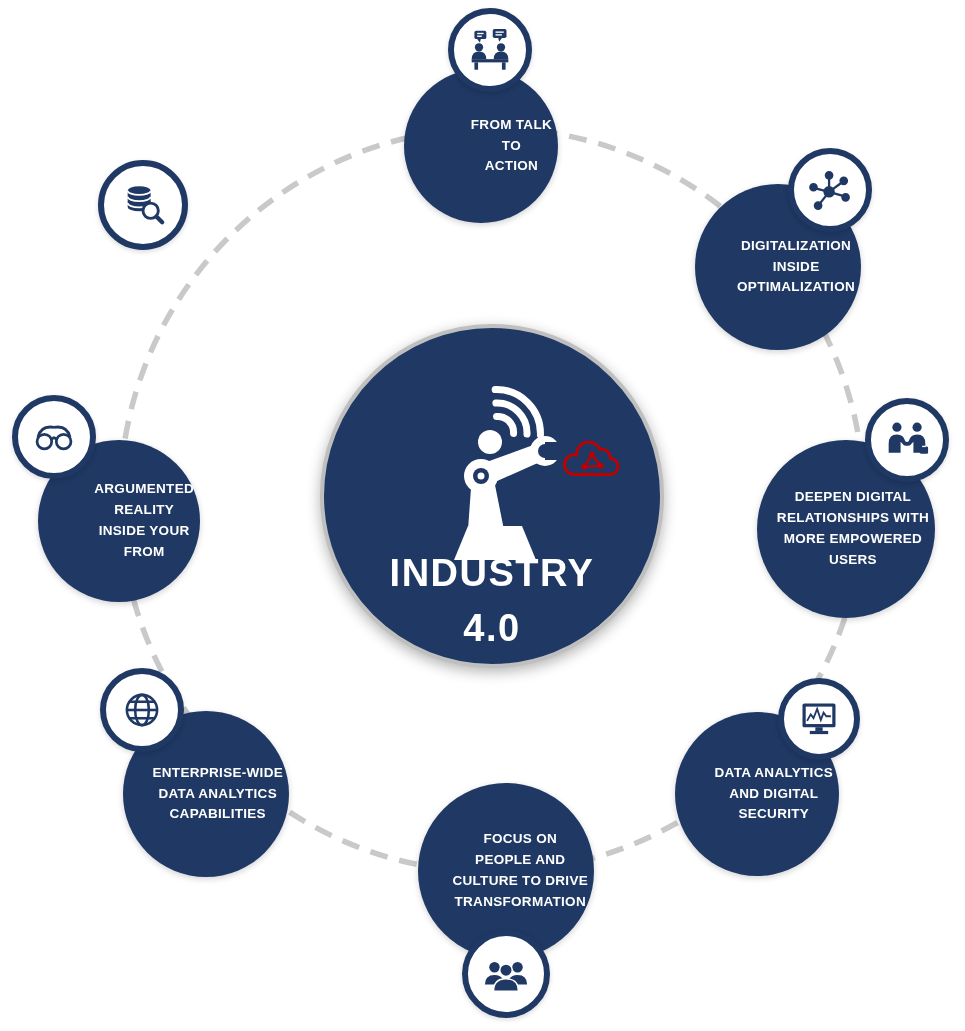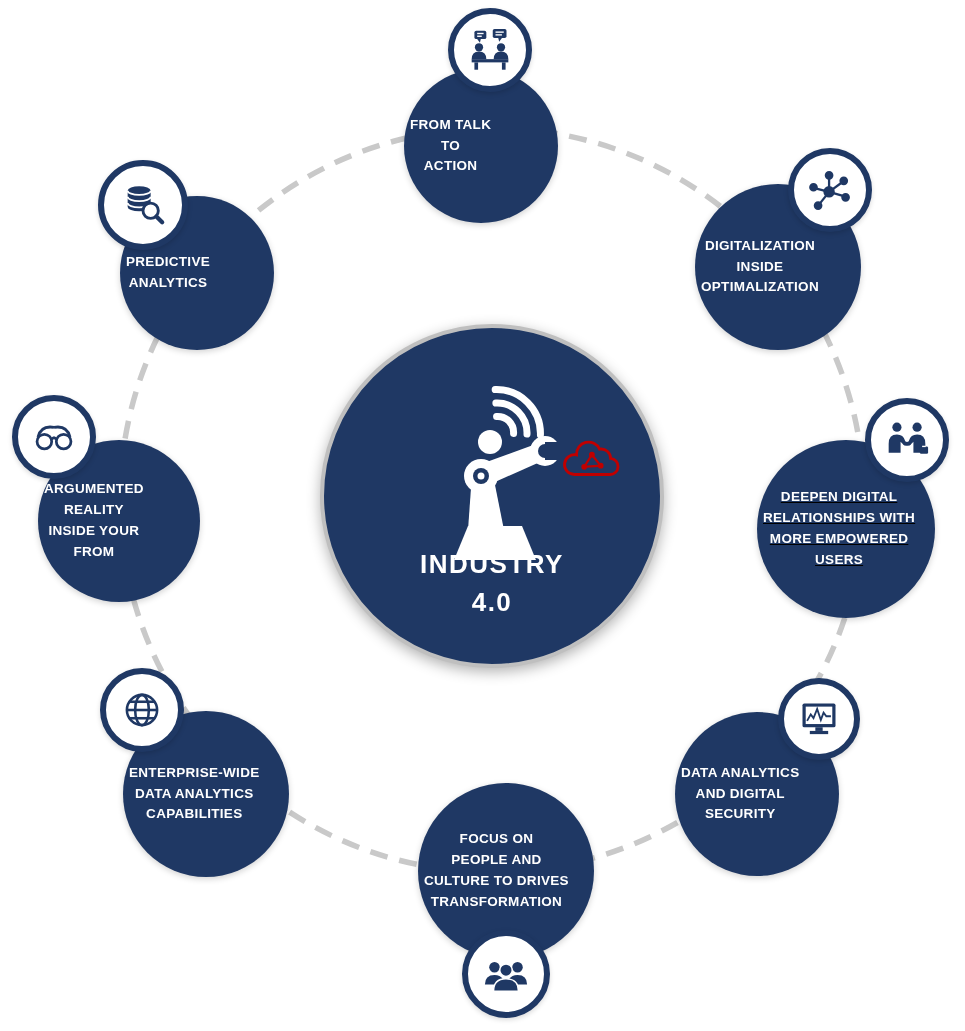--- a/index.html
+++ b/index.html
@@ -8,21 +8,21 @@
     --red:#C00000;
   }
   html,body{margin:0;padding:0;background:#fff;}
   .stage{
     position:relative;width:965px;height:1031px;background:#fff;overflow:hidden;
     font-family:"Liberation Sans",sans-serif;
   }
   .ring-svg{position:absolute;left:0;top:0;z-index:0;}
   .node{
     position:absolute;border-radius:50%;background:var(--navy);
-    display:flex;align-items:center;justify-content:flex-start;text-align:center;
+    display:flex;align-items:center;justify-content:flex-end;text-align:center;
     z-index:2;box-shadow:0 2px 6px rgba(0,0,0,0.18);
   }
   .node-label{
     color:#fff;font-weight:700;font-size:13.5px;line-height:1.55;
     letter-spacing:.3px;white-space:pre-line;padding:0 6px;
   }
   .badge{
     position:absolute;border-radius:50%;background:#fff;border:6px solid var(--navy);
     display:flex;align-items:center;justify-content:center;z-index:3;box-sizing:border-box;
     box-shadow:0 2px 5px rgba(0,0,0,0.15);
@@ -30,21 +30,21 @@
   .badge svg{color:var(--navy);}
   .center-circle{
     position:absolute;left:320px;top:324px;width:344px;height:344px;border-radius:50%;
     background:var(--navy);border:4px solid #BFBFBF;box-sizing:border-box;z-index:1;
     box-shadow:0 4px 14px rgba(0,0,0,0.3);
   }
   .center-icon{position:absolute;left:68px;top:22px;}
   .center-cloud{position:absolute;left:236px;top:104px;color:var(--red);}
   .center-title{
     position:absolute;left:0;top:218px;width:100%;text-align:center;color:#fff;
-    font-size:26px;font-weight:700;letter-spacing:1.5px;line-height:1.45;white-space:pre-line;
+    font-size:38px;font-weight:700;letter-spacing:1.5px;line-height:1.45;white-space:pre-line;
   }
 </style>
 </head>
 <body>
 
 <div class="stage">
 
   <svg class="ring-svg" width="965" height="1031">
     <circle cx="492" cy="500" r="372" fill="none" stroke="#C9C9C9" stroke-width="5.5" stroke-dasharray="18 12"></circle>
   </svg>
@@ -131,21 +131,21 @@
         <circle cx="23" cy="26" r="5"></circle>
         <circle cx="23" cy="8" r="3.5"></circle>
         <circle cx="39" cy="14" r="3.5"></circle>
         <circle cx="41" cy="32" r="3.5"></circle>
         <circle cx="11" cy="41" r="3.5"></circle>
         <circle cx="6" cy="21" r="3.5"></circle>
       </g>
     </svg>
   </div>
 
-  <div class="node" style="left:757px;top:440px;width:178px;height:178px;text-decoration:underline;">
+  <div class="node" style="left:757px;top:440px;width:178px;height:178px;">
     <div class="node-label">DEEPEN DIGITAL
 RELATIONSHIPS WITH
 MORE EMPOWERED
 USERS</div>
   </div>
   <div class="badge" style="left:865px;top:398px;width:84px;height:84px;">
     <svg width="44" height="44" viewBox="0 0 48 48">
       <g fill="currentColor">
         <circle cx="13" cy="10" r="5"></circle>
         <path d="M4 38 v-10 q0 -10 9 -10 q7 0 9 7 l4 5 h-5 l-4 -4 v12 z"></path>
@@ -169,21 +169,21 @@
       <rect x="9.5" y="10.5" width="29" height="19" fill="#fff"></rect>
       <polyline points="11,26 15,19 18,23 22,13 26,25 29,17 32,21 37,21" fill="none" stroke="currentColor" stroke-width="2"></polyline>
       <rect x="20" y="33" width="8" height="4" fill="currentColor"></rect>
       <rect x="14" y="37" width="20" height="3.5" fill="currentColor"></rect>
     </svg>
   </div>
 
   <div class="node" style="left:418px;top:783px;width:176px;height:176px;">
     <div class="node-label">FOCUS ON
 PEOPLE AND
-CULTURE TO DRIVES
+CULTURE TO DRIVE
 TRANSFORMATION</div>
   </div>
   <div class="badge" style="left:462px;top:930px;width:88px;height:88px;">
     <svg width="46" height="46" viewBox="0 0 48 48">
       <g fill="currentColor">
         <circle cx="12" cy="17" r="5.5"></circle>
         <path d="M2 35 q0 -10 10 -10 q6 0 8.5 4 l-6 6 z"></path>
         <circle cx="36" cy="17" r="5.5"></circle>
         <path d="M46 35 q0 -10 -10 -10 q-6 0 -8.5 4 l6 6 z"></path>
         <circle cx="24" cy="20" r="6.5" stroke="#fff" stroke-width="1.5"></circle>
@@ -220,24 +220,20 @@
       <g fill="none" stroke="currentColor" stroke-width="3">
         <circle cx="13.5" cy="29" r="8"></circle>
         <circle cx="34.5" cy="29" r="8"></circle>
         <path d="M21.5 27 q2.5 -4.5 5 0"></path>
         <path d="M6.5 24 Q10 11 24 13.5"></path>
         <path d="M41.5 24 Q38 11 24 13.5"></path>
       </g>
     </svg>
   </div>
 
-  <div class="node" style="left:120px;top:196px;width:154px;height:154px;">
-    <div class="node-label">PREDICTIVE
-ANALYTICS</div>
-  </div>
   <div class="badge" style="left:98px;top:160px;width:90px;height:90px;">
     <svg width="46" height="46" viewBox="0 0 48 48">
       <path d="M8 9 a12 4.5 0 0 1 24 0 v17 a12 4.5 0 0 1 -24 0 z" fill="currentColor"></path>
       <g fill="none" stroke="#fff" stroke-width="1.8">
         <path d="M8 9 a12 4.5 0 0 0 24 0"></path>
         <path d="M8 15.5 a12 4.5 0 0 0 24 0"></path>
         <path d="M8 22 a12 4.5 0 0 0 24 0"></path>
       </g>
       <circle cx="32" cy="30" r="8" fill="#fff" stroke="currentColor" stroke-width="3"></circle>
       <line x1="38" y1="36" x2="44" y2="42" stroke="currentColor" stroke-width="4.5" stroke-linecap="round"></line>

